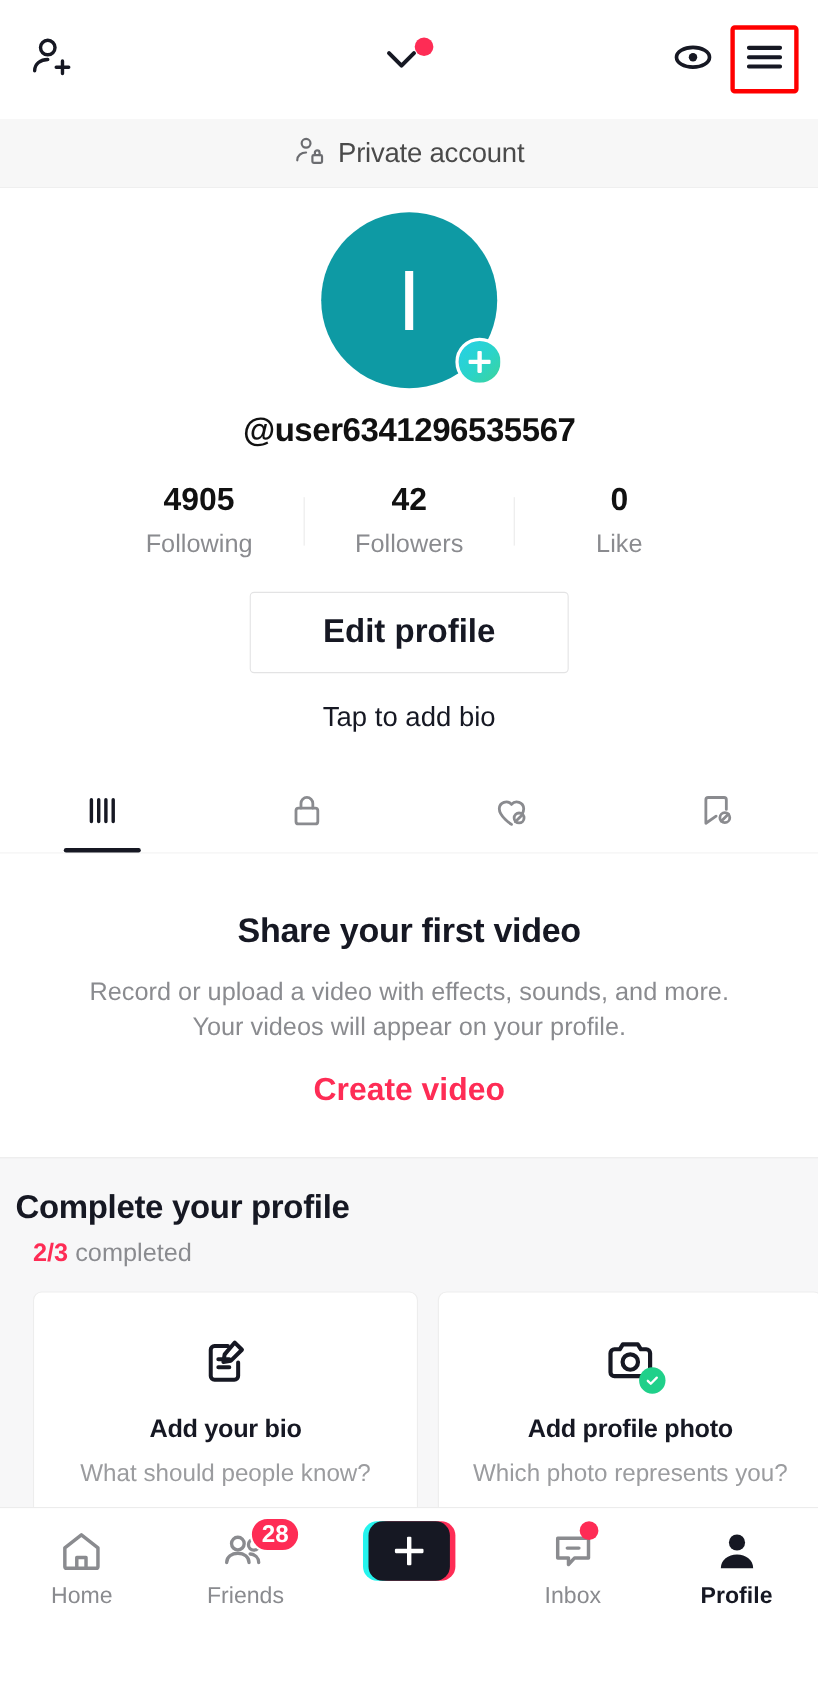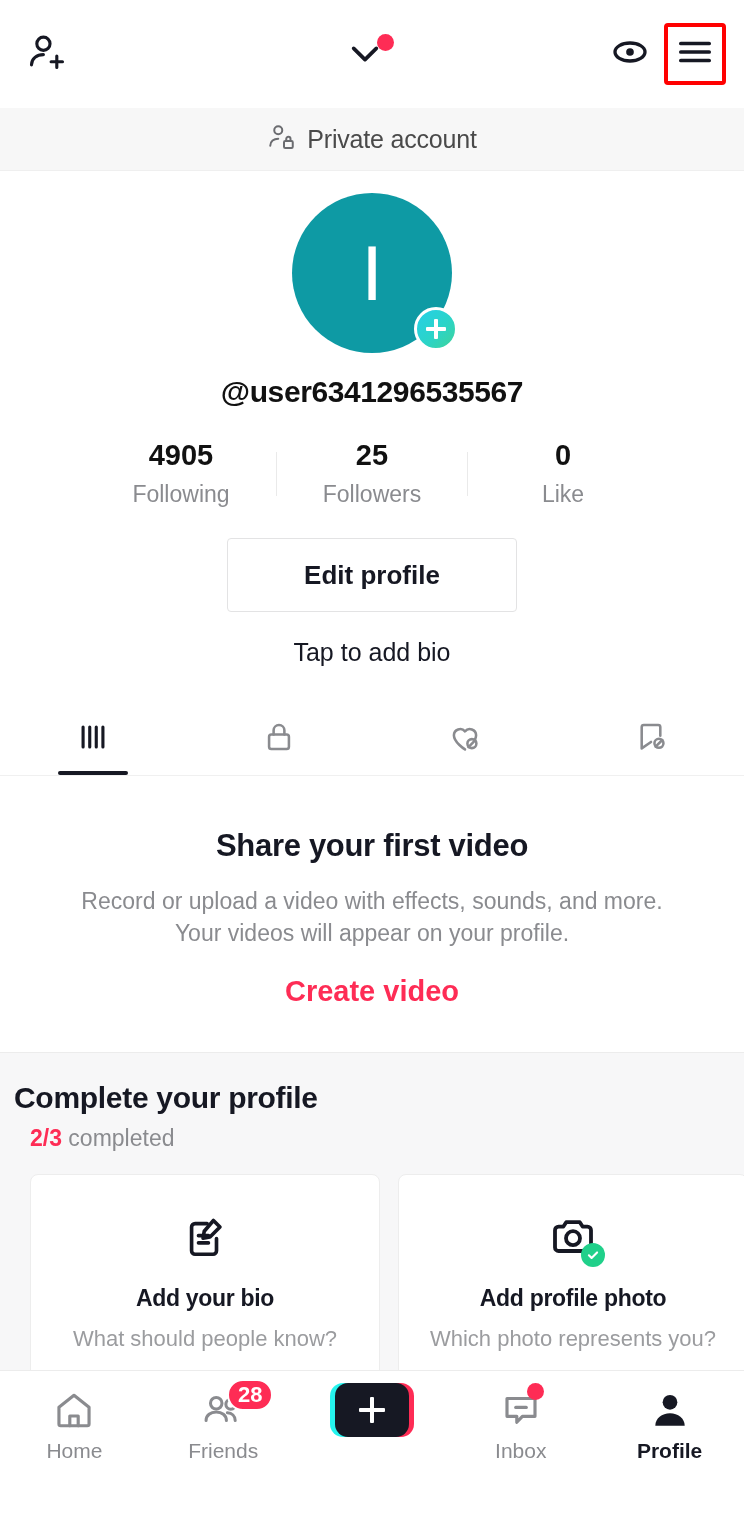--- a/index.html
+++ b/index.html
@@ -96,21 +96,21 @@
   .stat { display: flex; flex-direction: column; align-items: center; width: 190px; }
   .stat-num { font-size: 29px; font-weight: 700; color: #111; }
   .stat-lbl { margin-top: 9px; font-size: 23px; color: #8A8B8F; }
   .stat-div { width: 1px; height: 44px; background: #EAEAEA; }
 
   .edit-btn {
     margin-top: 30px;
     width: 290px; height: 74px;
     border: 1px solid #E3E3E4; border-radius: 4px;
     background: #fff;
-    font-size: 26px; font-weight: 700; color: #161823;
+    font-size: 30px; font-weight: 700; color: #161823;
     display: flex; align-items: center; justify-content: center;
     cursor: pointer;
     font-family: "Liberation Sans", sans-serif;
   }
   .bio-hint {
     margin-top: 26px;
     font-size: 25px; color: #161823;
   }
 
   
@@ -310,21 +310,21 @@
 
     <div class="handle">@user6341296535567</div>
 
     <div class="stats">
       <div class="stat">
         <span class="stat-num">4905</span>
         <span class="stat-lbl">Following</span>
       </div>
       <div class="stat-div"></div>
       <div class="stat">
-        <span class="stat-num">25</span>
+        <span class="stat-num">42</span>
         <span class="stat-lbl">Followers</span>
       </div>
       <div class="stat-div"></div>
       <div class="stat">
         <span class="stat-num">0</span>
         <span class="stat-lbl">Like</span>
       </div>
     </div>
 
     <div class="edit-btn">Edit profile</div>

